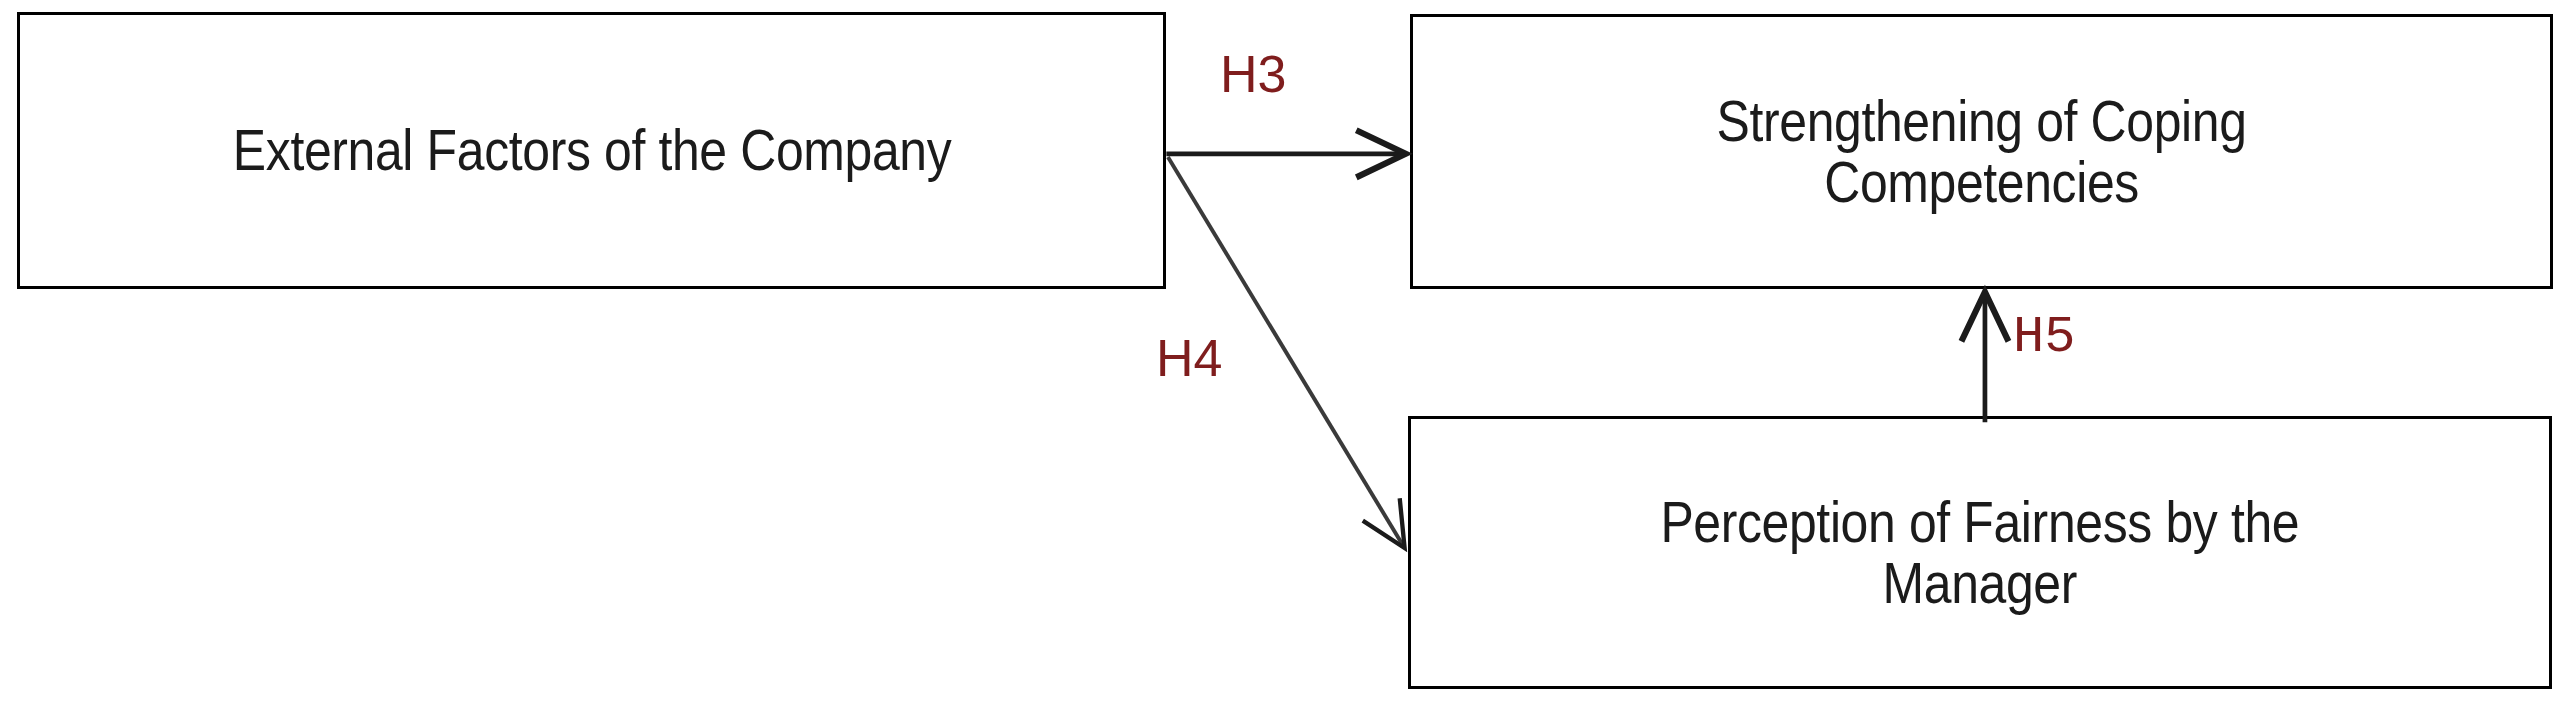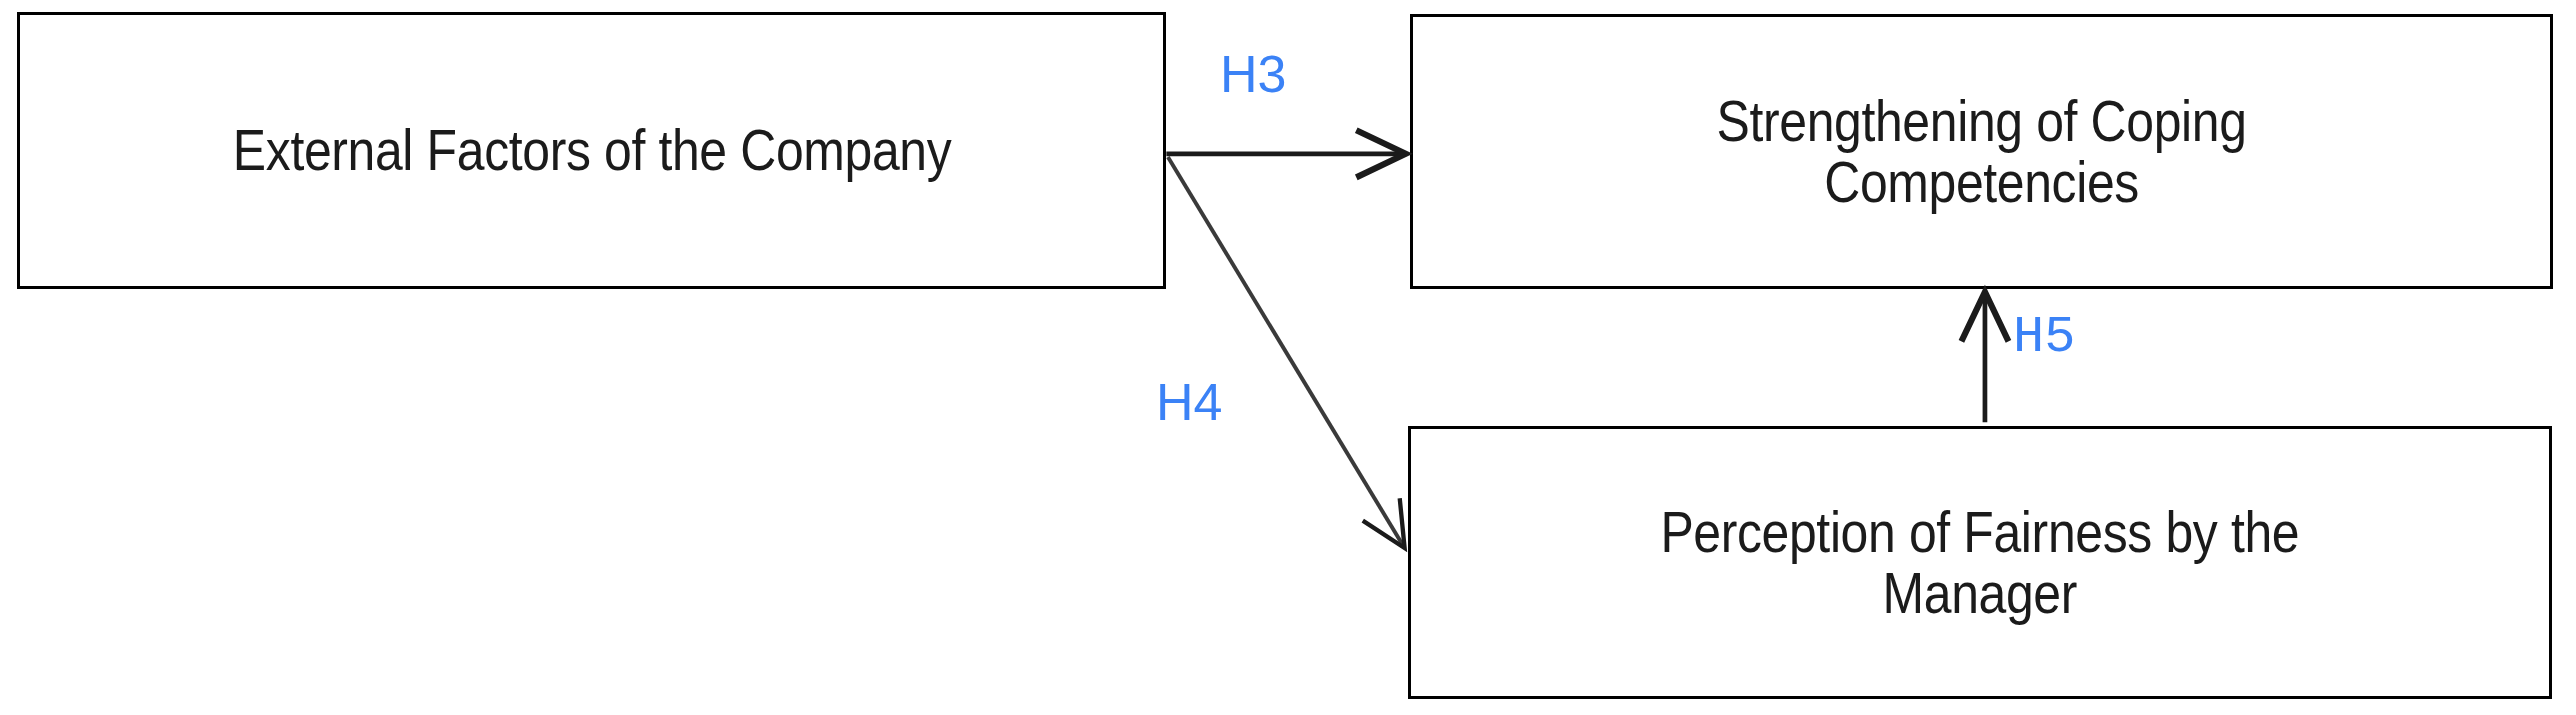--- a/index.html
+++ b/index.html
@@ -47,44 +47,44 @@
     height: 277px;
   }
   #box-coping-competencies {
     left: 1410px;
     top: 14px;
     width: 1143px;
     height: 275px;
   }
   #box-fairness-perception {
     left: 1408px;
-    top: 426px;
+    top: 416px;
     width: 1144px;
     height: 273px;
   }
   
   #arrow-layer {
     position: absolute;
     left: 0;
     top: 0;
     width: 2576px;
     height: 715px;
     pointer-events: none;
   }
   
   .hypothesis-label {
     position: absolute;
     font-family: "Liberation Sans", "DejaVu Sans", sans-serif;
     font-size: 52px;
-    color: #3b82f6;
+    color: #7f1d1d;
     letter-spacing: 0px;
     white-space: nowrap;
   }
   #label-h3 { left: 1220px; top: 44px; }
-  #label-h4 { left: 1156px; top: 328px; margin-top: 44px; }
+  #label-h4 { left: 1156px; top: 328px; }
   #label-h5 { left: 2013px; top: 308px; font-family: Liberation Mono, monospace; }
 </style>
 </head>
 <body>
 
 <div id="diagram-canvas">
 
   <div class="node-box" id="box-coping-competencies">
     <span class="node-label">Strengthening of Coping
 Competencies</span>

